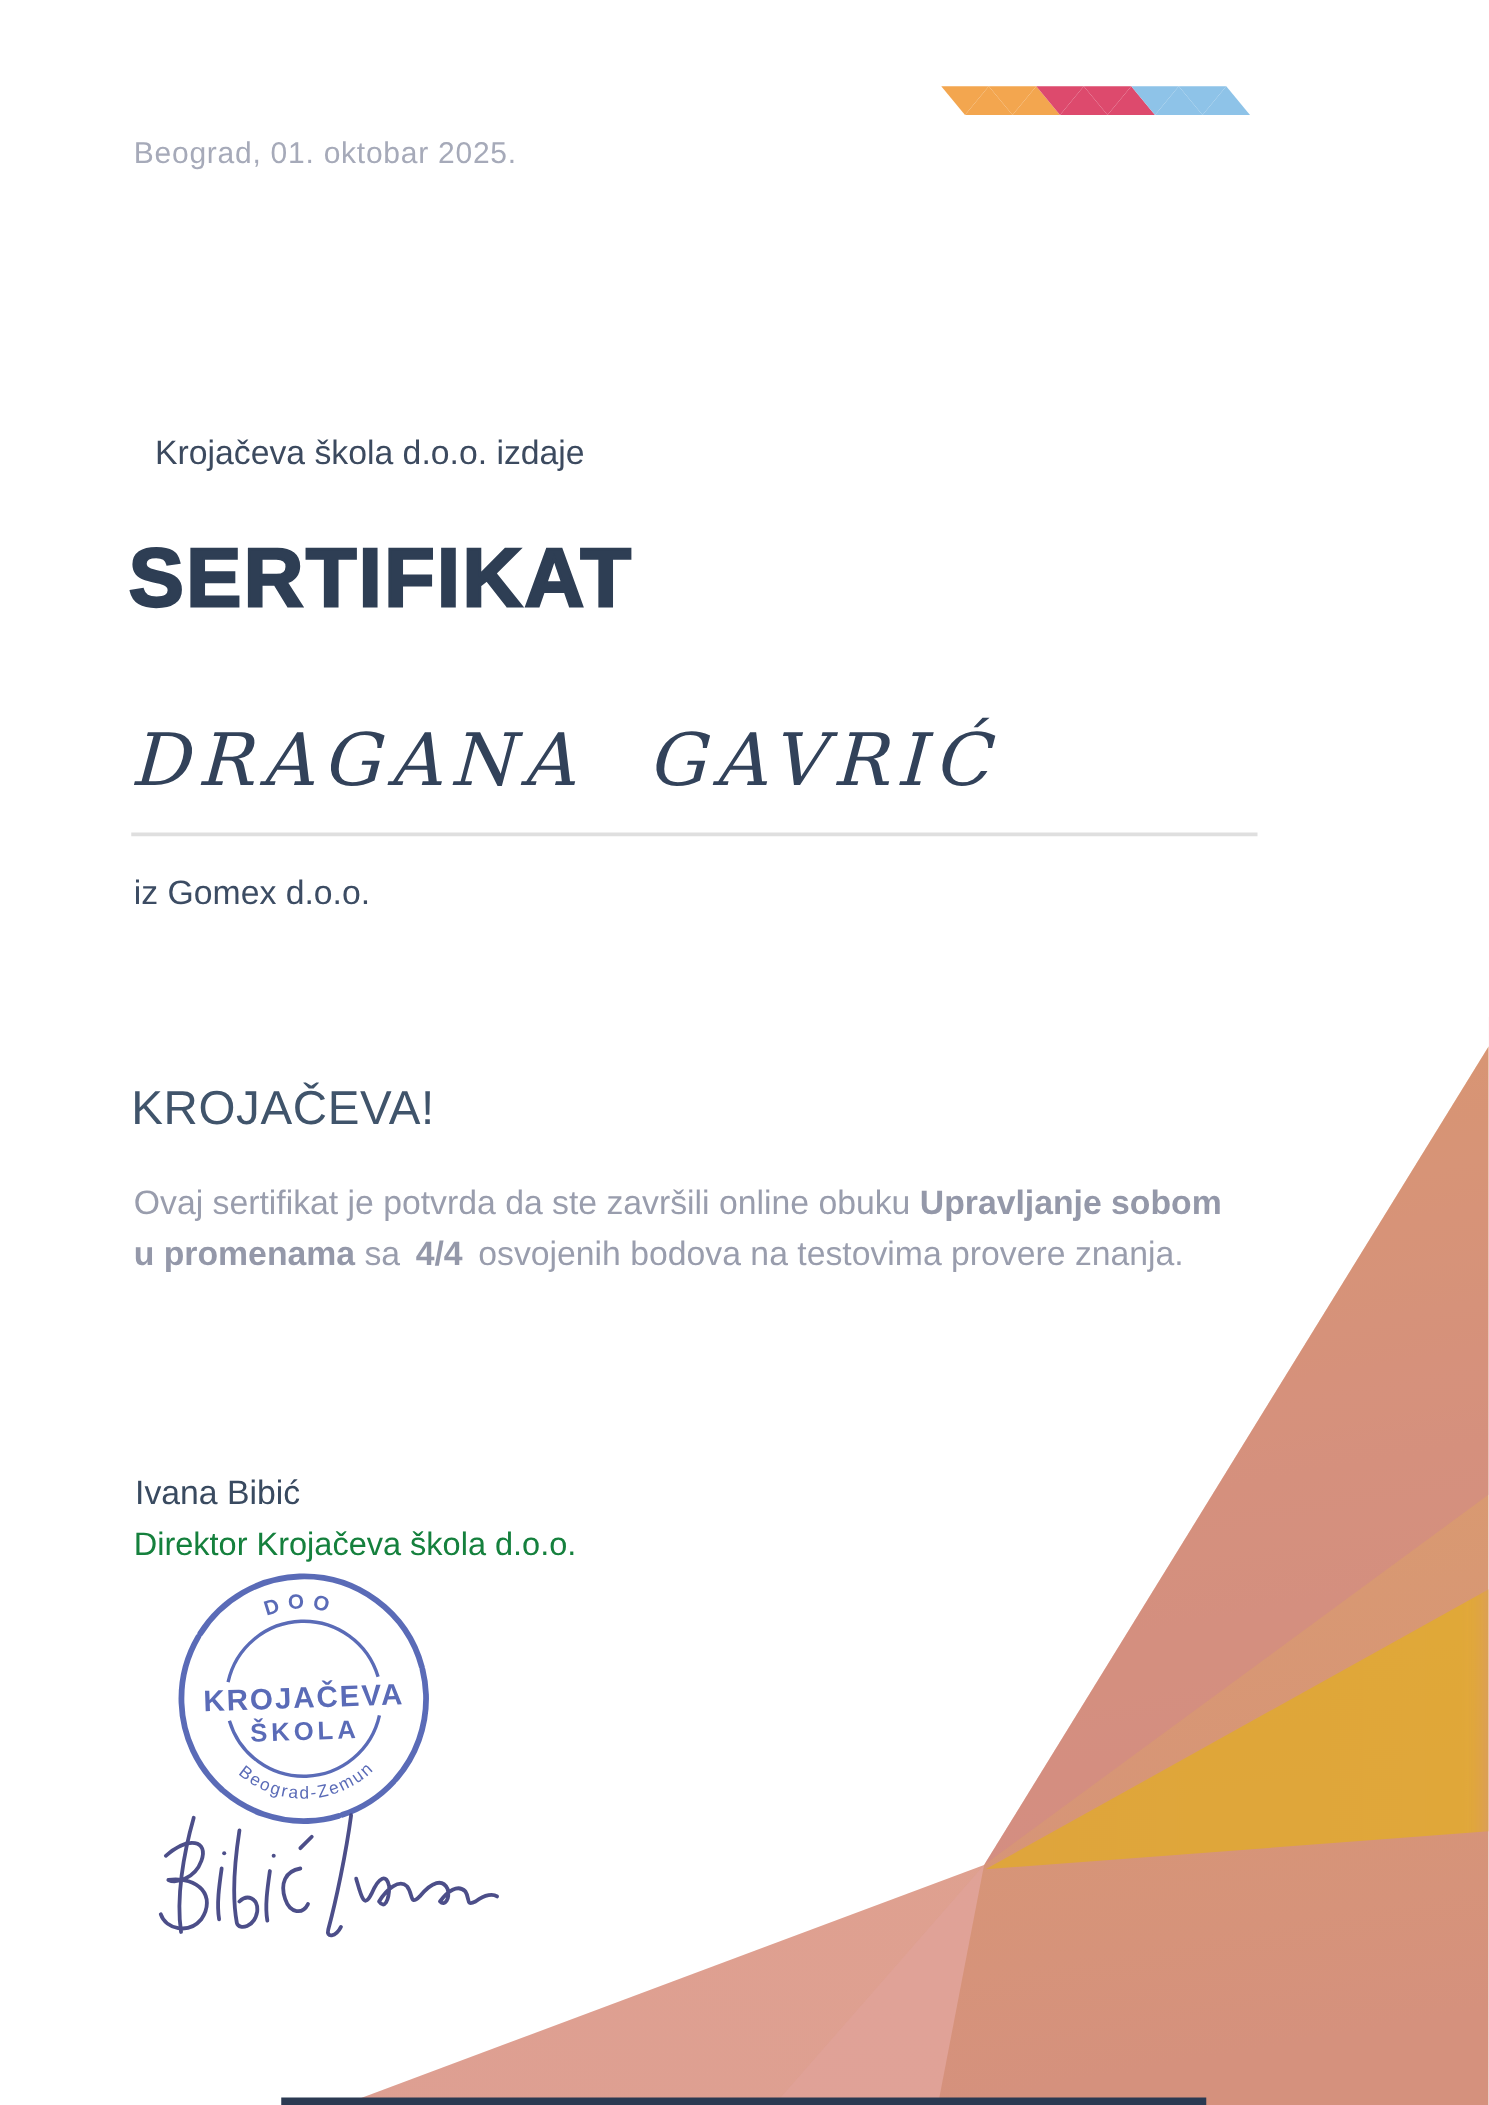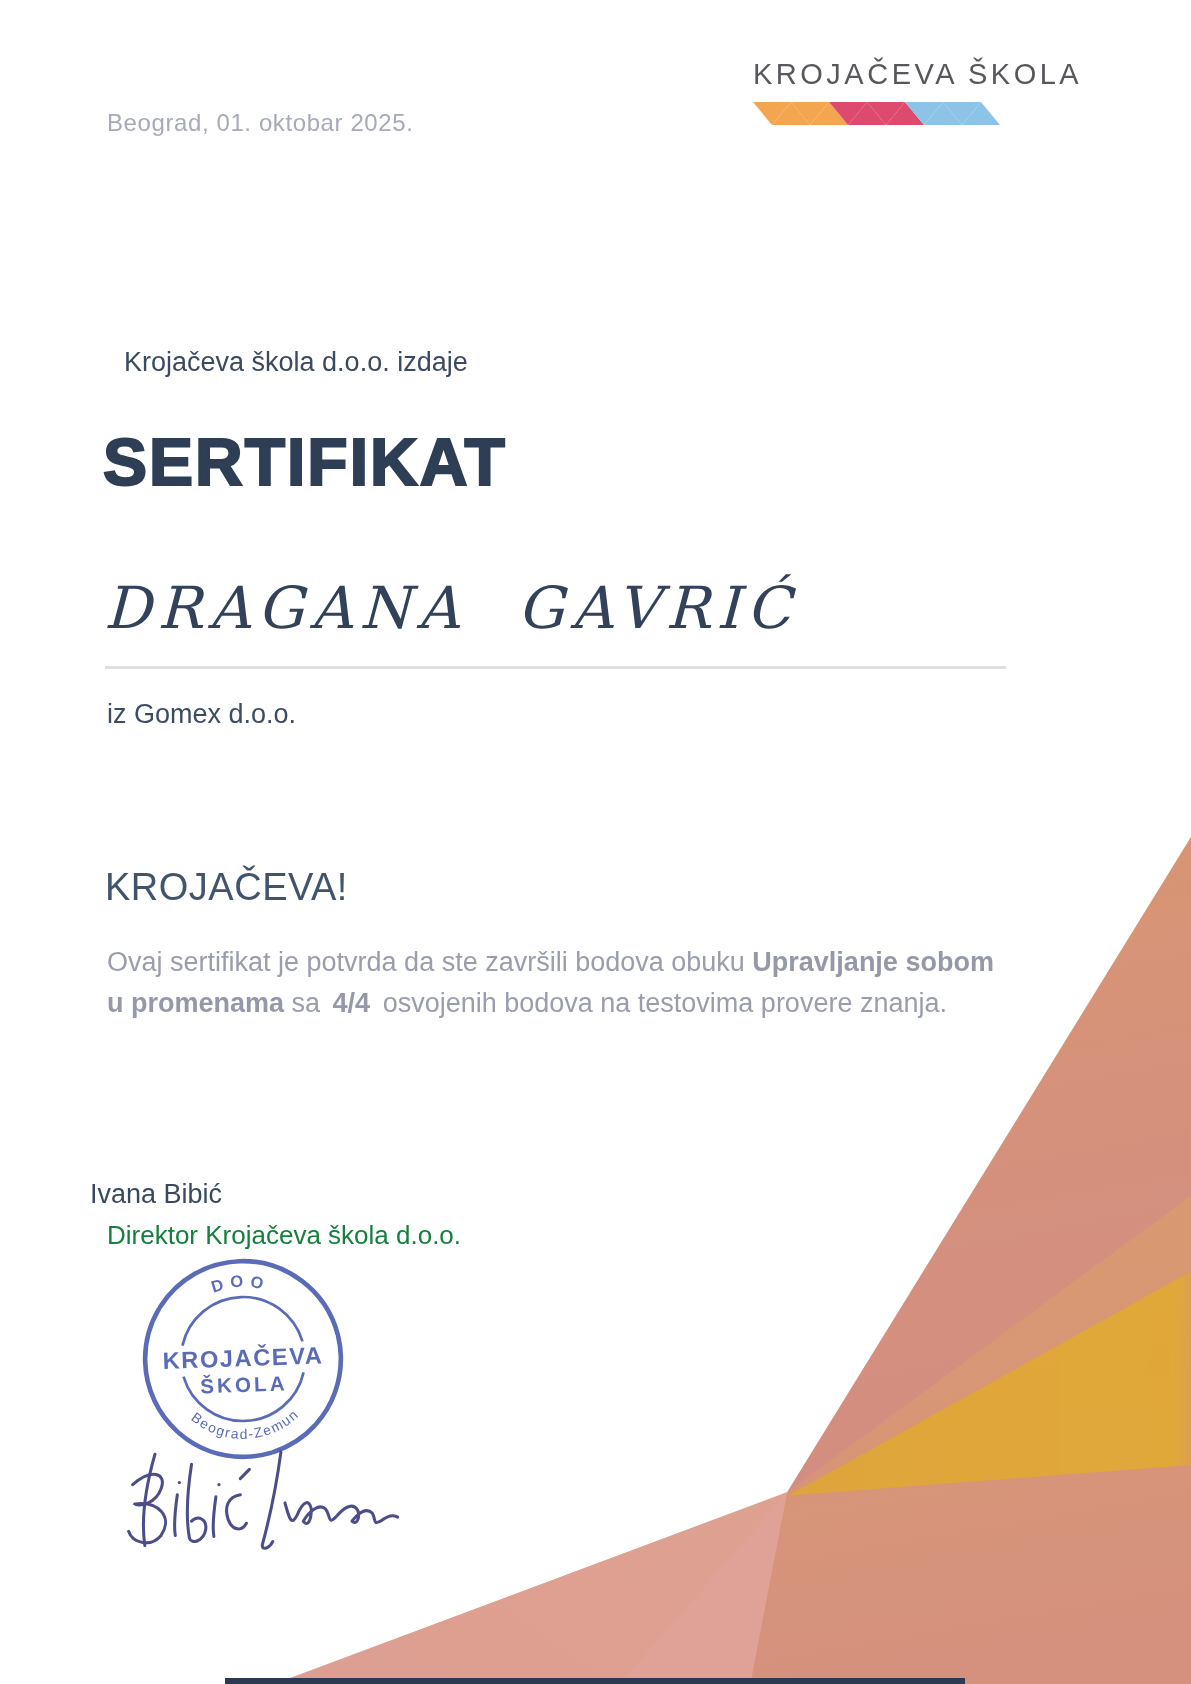--- a/index.html
+++ b/index.html
@@ -36,21 +36,21 @@
   }
   .company-line{left:107px;top:699px;font-size:27px;color:#3c4c63;}
 
   
   .congrats{left:105px;top:866px;font-size:38px;color:#40546b;letter-spacing:.5px;}
   .body-text{left:107px;top:942px;width:905px;font-size:27px;line-height:41px;color:#999dad;margin:0;}
   .body-text b{font-weight:bold;color:#9498a9;}
   .score{padding:0 5px;}
 
   
-  .signer-name{left:90px;top:1179px;font-size:27px;color:#394a60;}
+  .signer-name{left:108px;top:1179px;font-size:27px;color:#394a60;}
   .signer-title{left:107px;top:1220px;font-size:26px;color:#15803d;}
 
   
   .stamp{left:138px;top:1256px;width:210px;height:206px;opacity:.88;transform:rotate(-2deg);}
   .stamp text{font-family:"Liberation Sans",sans-serif;}
   .signature{left:110px;top:1442px;width:290px;height:132px;opacity:.92;}
 
   
   .deco{left:0;top:0;width:1191px;height:1684px;pointer-events:none;}
   .shape{position:absolute;inset:0;}
@@ -84,21 +84,20 @@
   <div class="shape s-left"></div>
   <div class="shape s-left-light"></div>
   <div class="shape s-main"></div>
   <div class="shape s-pink-overlay"></div>
   <div class="shape s-yellow"></div>
 </div>
 
 <div class="abs date-line">Beograd, 01. oktobar 2025.</div>
 
 <div class="abs logo">
-  <div class="logo-text">KROJAČEVA ŠKOLA</div>
   <div class="band">
       <div class="tri down" style="border-top-color: rgb(243, 166, 79);"></div>
       <div class="tri up" style="border-bottom-color: rgb(243, 166, 79);"></div>
       <div class="tri down" style="border-top-color: rgb(243, 166, 79);"></div>
       <div class="tri up" style="border-bottom-color: rgb(243, 166, 79);"></div>
       <div class="tri down" style="border-top-color: rgb(221, 74, 109);"></div>
       <div class="tri up" style="border-bottom-color: rgb(221, 74, 109);"></div>
       <div class="tri down" style="border-top-color: rgb(221, 74, 109);"></div>
       <div class="tri up" style="border-bottom-color: rgb(221, 74, 109);"></div>
       <div class="tri down" style="border-top-color: rgb(142, 195, 232);"></div>
@@ -110,21 +109,21 @@
 
 <div class="abs issuer-line">Krojačeva škola d.o.o. izdaje</div>
 <div class="abs cert-title">SERTIFIKAT</div>
 
 <div class="abs name-underline"></div>
 <div class="abs recipient-name">DRAGANA GAVRIĆ</div>
 <div class="abs company-line">iz Gomex d.o.o.</div>
 
 <div class="abs congrats">KROJAČEVA!</div>
 <p class="abs body-text">
-  <span>Ovaj sertifikat je potvrda da ste završili bodova obuku </span><b><span>Upravljanje sobom</span><br>
+  <span>Ovaj sertifikat je potvrda da ste završili online obuku </span><b><span>Upravljanje sobom</span><br>
   <span>u promenama</span></b><span> sa </span><b class="score">4/4</b><span> osvojenih bodova na testovima provere znanja.</span>
 </p>
 
 <div class="abs signer-name">Ivana Bibić</div>
 <div class="abs signer-title">Direktor Krojačeva škola d.o.o.</div>
 
 <svg class="abs stamp" viewBox="0 0 200 200">
   <g fill="none" stroke="#4457ae">
     <circle cx="100" cy="100" r="95" stroke-width="4.5" stroke-dasharray="72 2 48 3 95 2 130 3 220 2" stroke-linecap="round"></circle>
     <path d="M 41.7,85 A 60.2,60.2 0 0 1 158.3,85" stroke-width="2.6"></path>

